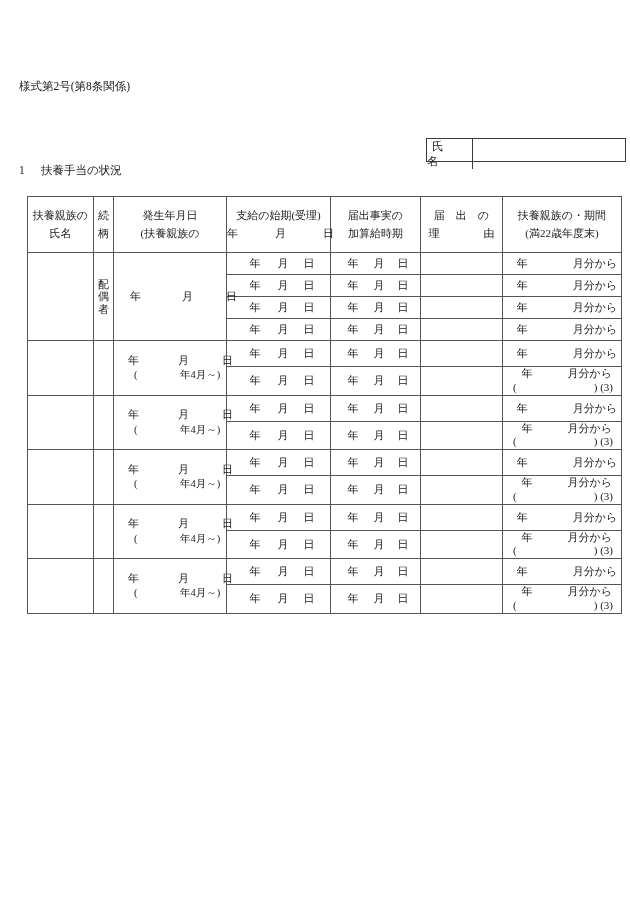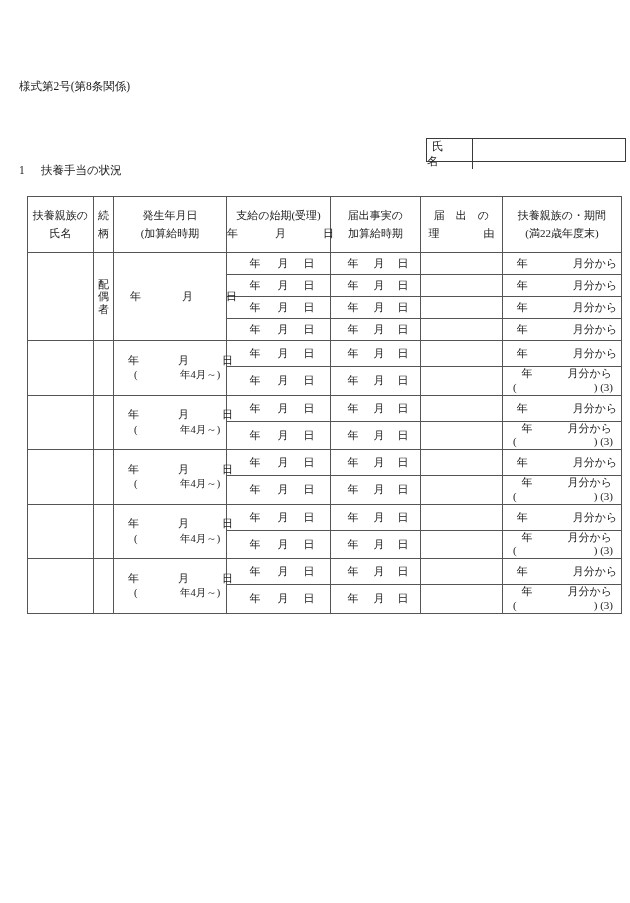--- a/index.html
+++ b/index.html
@@ -227,21 +227,21 @@
           <th class="hd">
             <span class="l1">扶養親族の</span>
             <span class="l2">氏名</span>
           </th>
           <th class="hd">
             <span class="l1">続</span>
             <span class="l2">柄</span>
           </th>
           <th class="hd">
             <span class="l1">発生年月日</span>
-            <span class="l2">(加算給時期</span>
+            <span class="l2">(扶養親族の</span>
           </th>
           <th class="hd">
             <span class="l1">支給の始期(受理)</span>
             <span class="l2 sp-mid">年　　　月　　　日</span>
           </th>
           <th class="hd">
             <span class="l1">届出事実の</span>
             <span class="l2">加算給時期</span>
           </th>
           <th class="hd">

